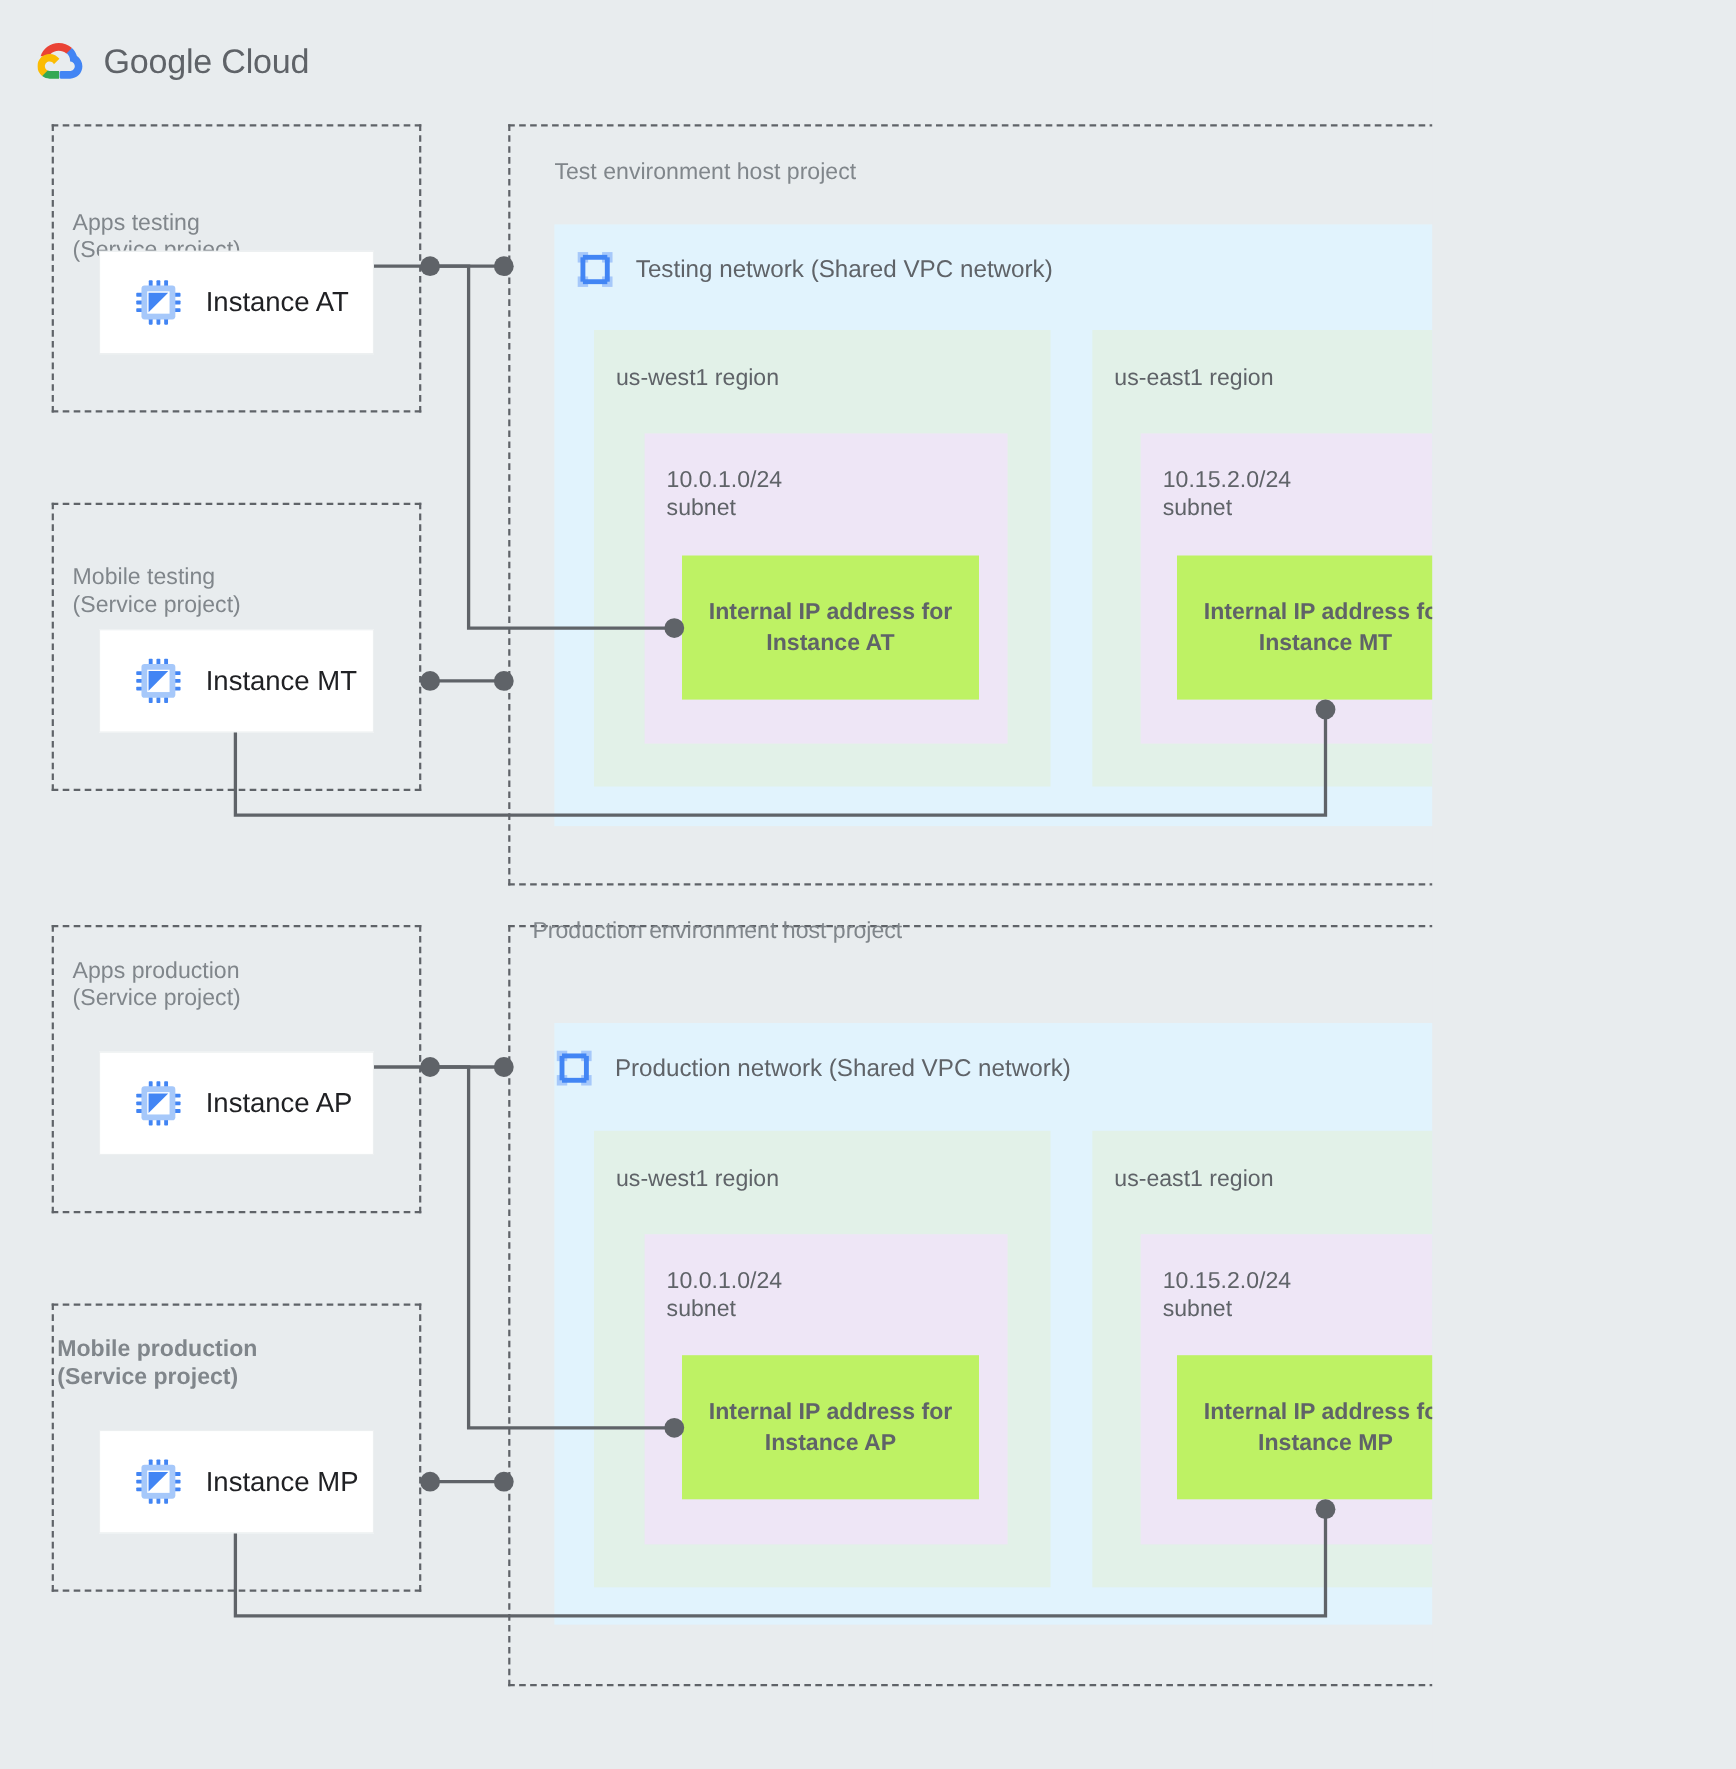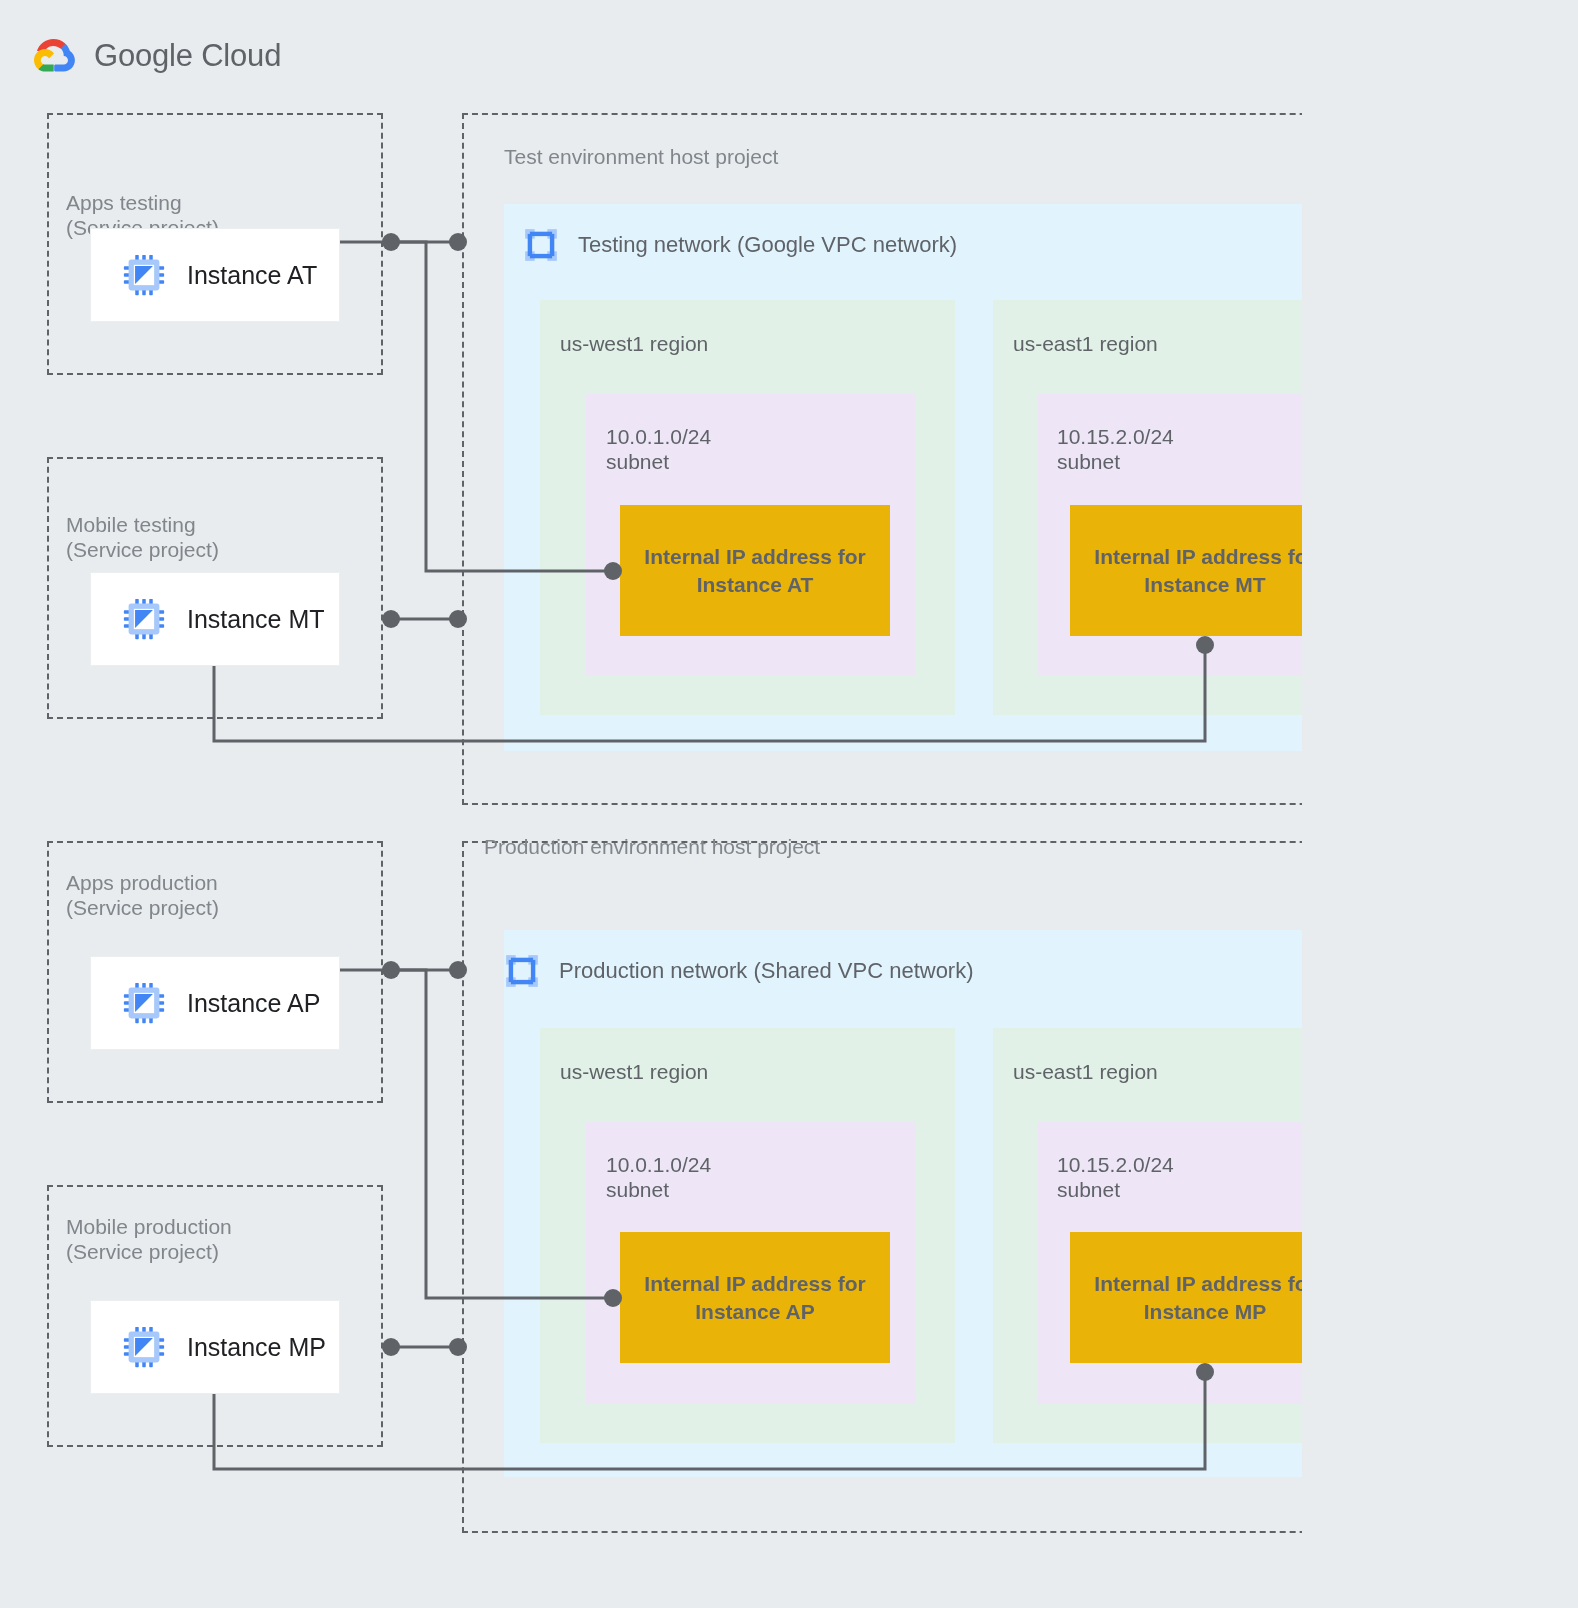--- a/index.html
+++ b/index.html
@@ -81,21 +81,21 @@
     background: #e2f1e8;
     box-sizing: border-box;
   }
   .subnet-box {
     position: absolute;
     background: #eee6f6;
     box-sizing: border-box;
   }
   .ip-box {
     position: absolute;
-    background: #eab308;
+    background: #bef264;
     box-sizing: border-box;
     display: flex;
     align-items: center;
     justify-content: center;
     text-align: center;
   }
   .ip-text {
     font-size: 21px;
     line-height: 28px;
     font-weight: bold;
@@ -217,21 +217,21 @@
     <svg class="vpc-icon" viewBox="0 0 24 24">
       <rect x="2" y="2" width="6" height="6" fill="#a6c8fa"></rect>
       <rect x="16" y="2" width="6" height="6" fill="#a6c8fa"></rect>
       <rect x="2" y="16" width="6" height="6" fill="#a6c8fa"></rect>
       <rect x="16" y="16" width="6" height="6" fill="#a6c8fa"></rect>
       <rect x="5" y="3.6" width="14" height="2.8" fill="#4285f4"></rect>
       <rect x="5" y="17.6" width="14" height="2.8" fill="#4285f4"></rect>
       <rect x="3.6" y="5" width="2.8" height="14" fill="#4285f4"></rect>
       <rect x="17.6" y="5" width="2.8" height="14" fill="#4285f4"></rect>
     </svg>
-    <span>Testing network (Google VPC network)</span>
+    <span>Testing network (Shared VPC network)</span>
   </div>
 
   <div class="region-box" style="left:540px; top:300px; width:415px; height:415px;"></div>
   <div class="region-label" style="left:560px; top:332px;">us-west1 region</div>
   <div class="subnet-box" style="left:586px; top:394px; width:330px; height:282px;"></div>
   <div class="subnet-label" style="left:606px; top:424px;"><span>10.0.1.0/24</span>
 <span>subnet</span></div>
   <div class="ip-box" style="left:620px; top:505px; width:270px; height:131px;">
     <div class="ip-text">Internal IP address for
 Instance AT</div>
@@ -267,21 +267,21 @@
           <rect x="20.3" y="15" width="3.2" height="2" rx="0.4"></rect>
       </g>
       <rect x="3.2" y="3.2" width="17.6" height="17.6" rx="1.6" fill="#a6c8fa"></rect>
       <rect x="6.2" y="6.2" width="11.6" height="11.6" fill="#ffffff"></rect>
       <path d="M6.9 17.1 L17.1 6.9 L17.1 17.1 Z" fill="#4285f4" transform="rotate(180 12 12)"></path>
     </svg>
     <div class="instance-label">Instance AP</div>
   </div>
 
   <div class="dashed-box" style="left:47px; top:1185px; width:336px; height:262px;"></div>
-  <div class="box-label" style="left:66px; top:1214px;">Mobile production
+  <div class="box-label" style="left:52px; top:1214px;font-weight:bold;">Mobile production
 (Service project)</div>
   <div class="instance-card" style="left:90px; top:1300px; width:250px; height:94px;">
     <svg class="cpu-icon" viewBox="0 0 24 24">
       <g fill="#4285f4">
         <rect x="7" y="0.5" width="2" height="3.2" rx="0.4"></rect>
           <rect x="11" y="0.5" width="2" height="3.2" rx="0.4"></rect>
           <rect x="15" y="0.5" width="2" height="3.2" rx="0.4"></rect>
         <rect x="7" y="20.3" width="2" height="3.2" rx="0.4"></rect>
           <rect x="11" y="20.3" width="2" height="3.2" rx="0.4"></rect>
           <rect x="15" y="20.3" width="2" height="3.2" rx="0.4"></rect>

